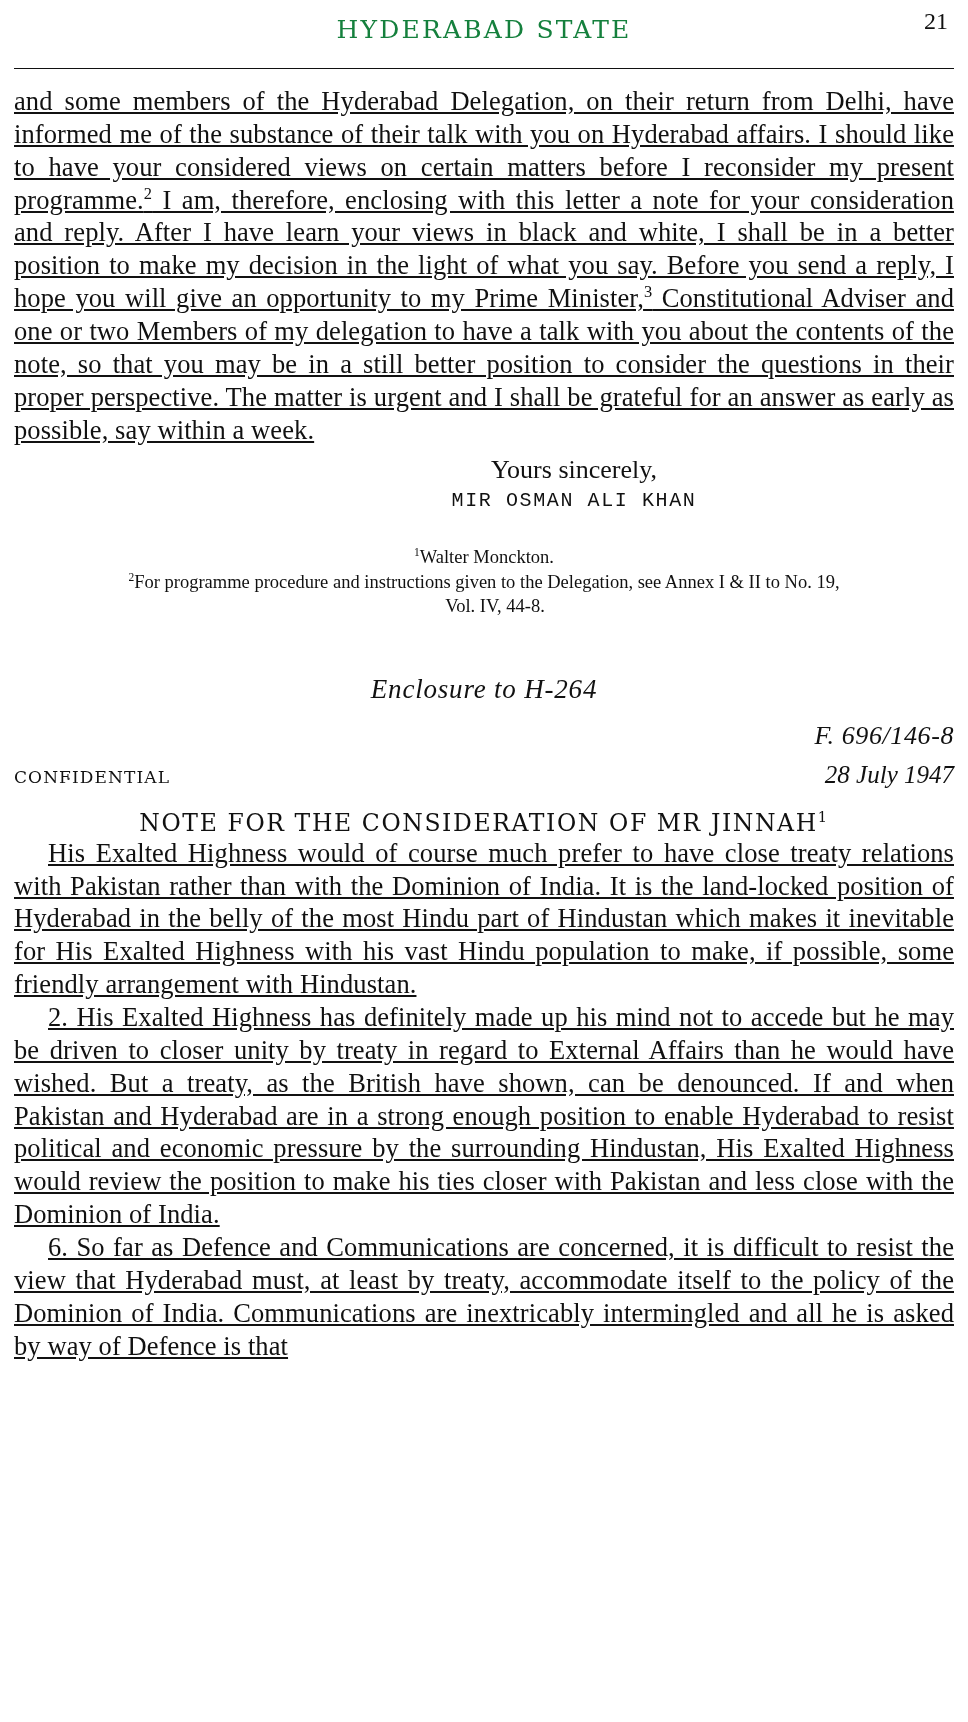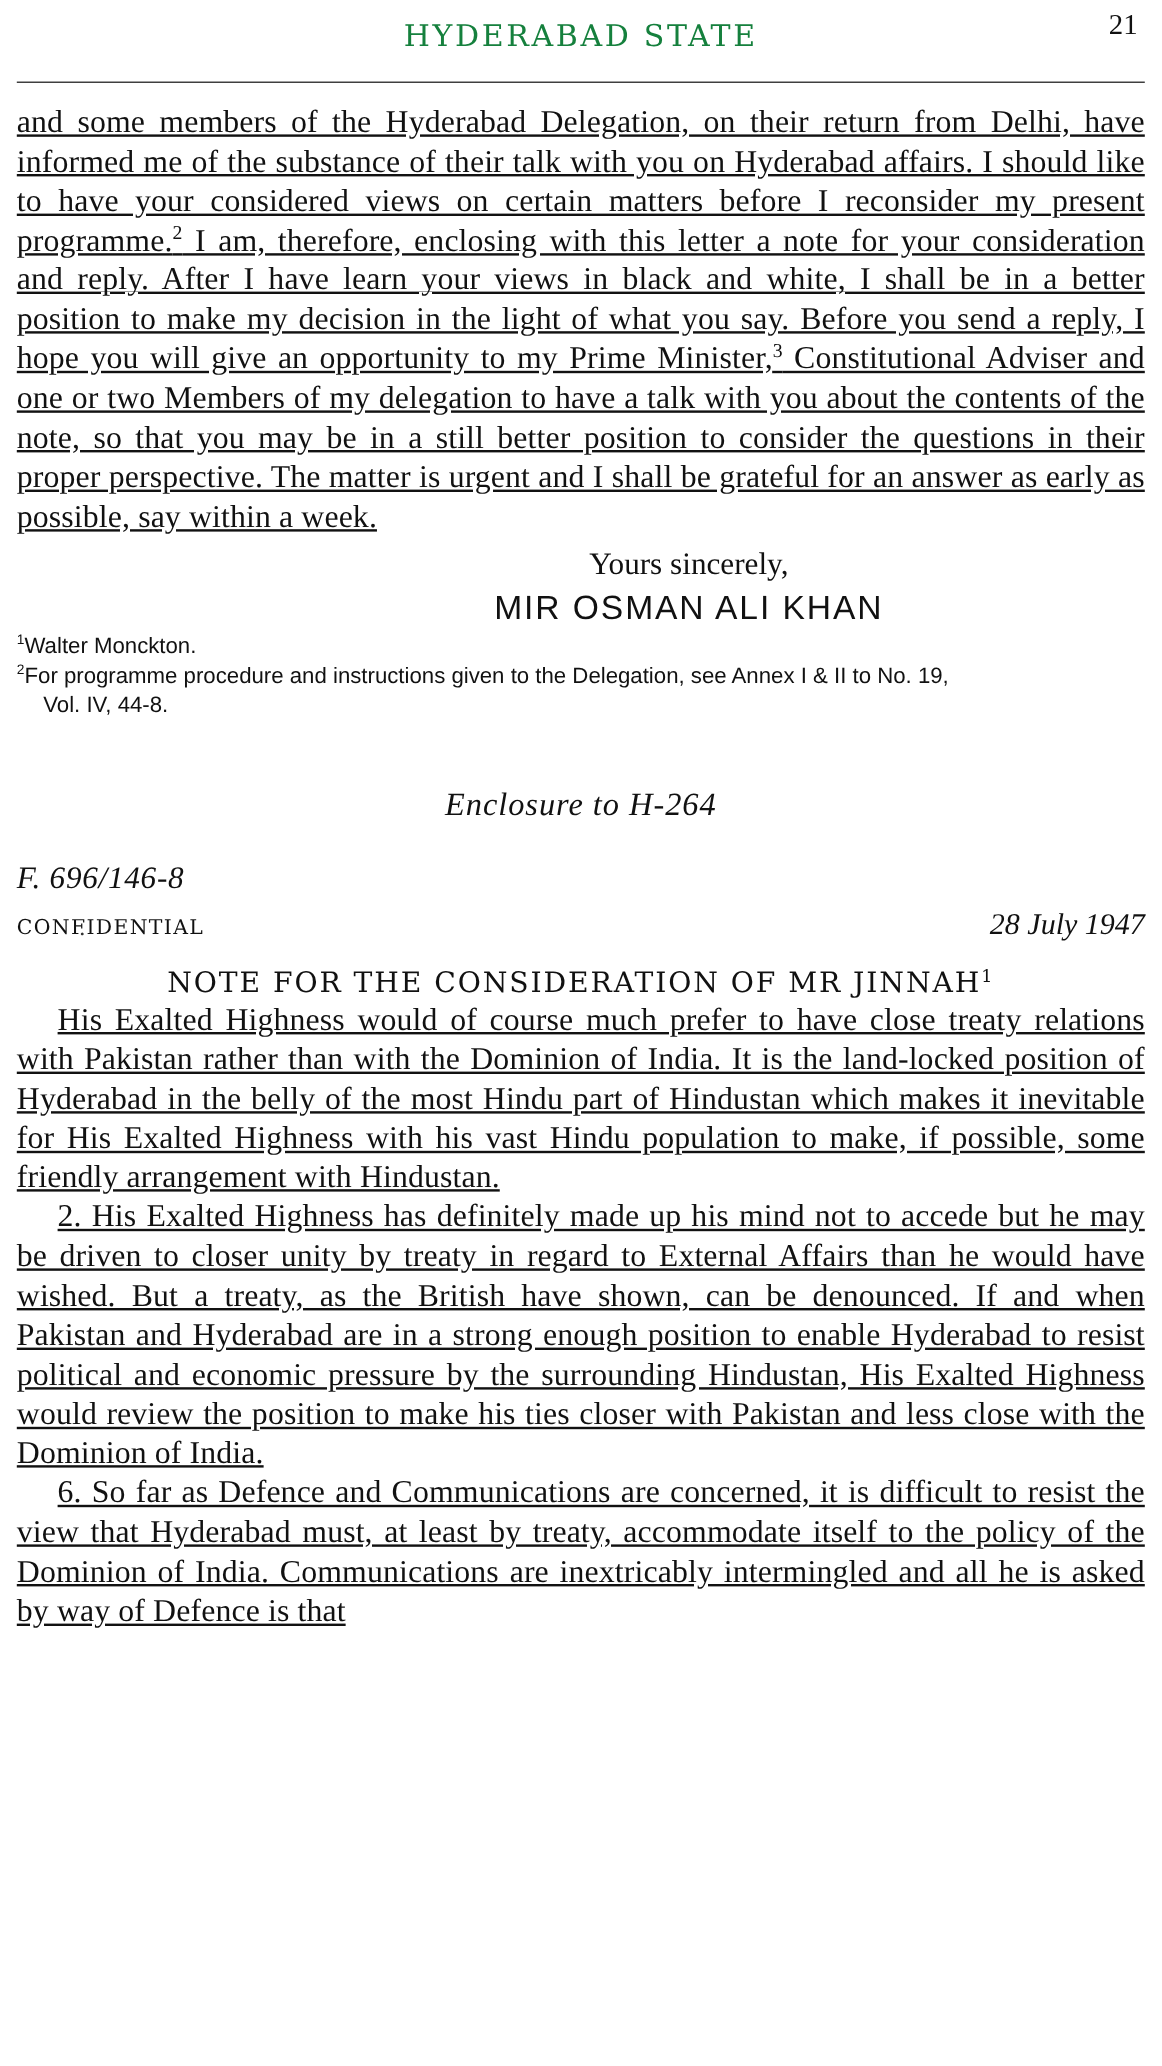--- a/index.html
+++ b/index.html
@@ -65,54 +65,56 @@
   .sig-block {
     margin-top: 8px;
     text-align: center;
     padding-left: 180px;
   }
   .sig-yours {
     font-size: 26px;
     line-height: 1.25;
   }
   .sig-name {
-    font-size: 28px;
+    font-size: 20px;
     letter-spacing: 1.6px;
     line-height: 1.4;
-    font-family: Liberation Sans, sans-serif;
+    font-family: Liberation Mono, monospace;
   }
   .footnotes {
+    margin-top: 30px;
     font-size: 18.5px;
     line-height: 1.33;
-    font-family: Liberation Sans, sans-serif;
+    font-family: Liberation Serif, serif;
+    text-align: center;
   }
   .footnotes div {
     margin: 0;
   }
   .fn-cont {
     padding-left: 22px;
   }
   sup {
     font-size: 0.62em;
     vertical-align: super;
     line-height: 0;
   }
   .enclosure-title {
     text-align: center;
     font-style: italic;
     font-size: 27px;
     letter-spacing: 0.8px;
     margin-top: 55px;
   }
   .enclosure-ref {
-    text-align: left;
+    text-align: right;
     font-style: italic;
     font-size: 26px;
     letter-spacing: 0.6px;
-    margin-top: 31px;
+    margin-top: 16px;
   }
   .conf-row {
     display: flex;
     justify-content: space-between;
     align-items: baseline;
     margin-top: 10px;
   }
   .confidential {
     font-size: 17px;
     letter-spacing: 1.1px;

